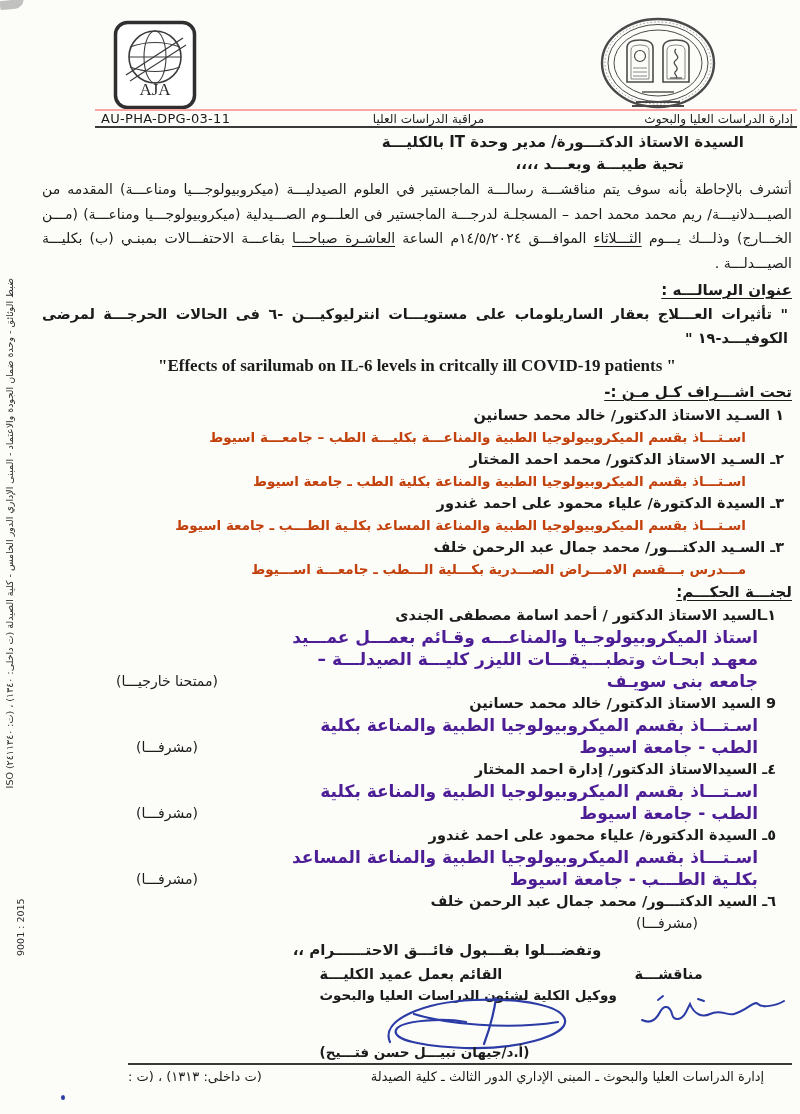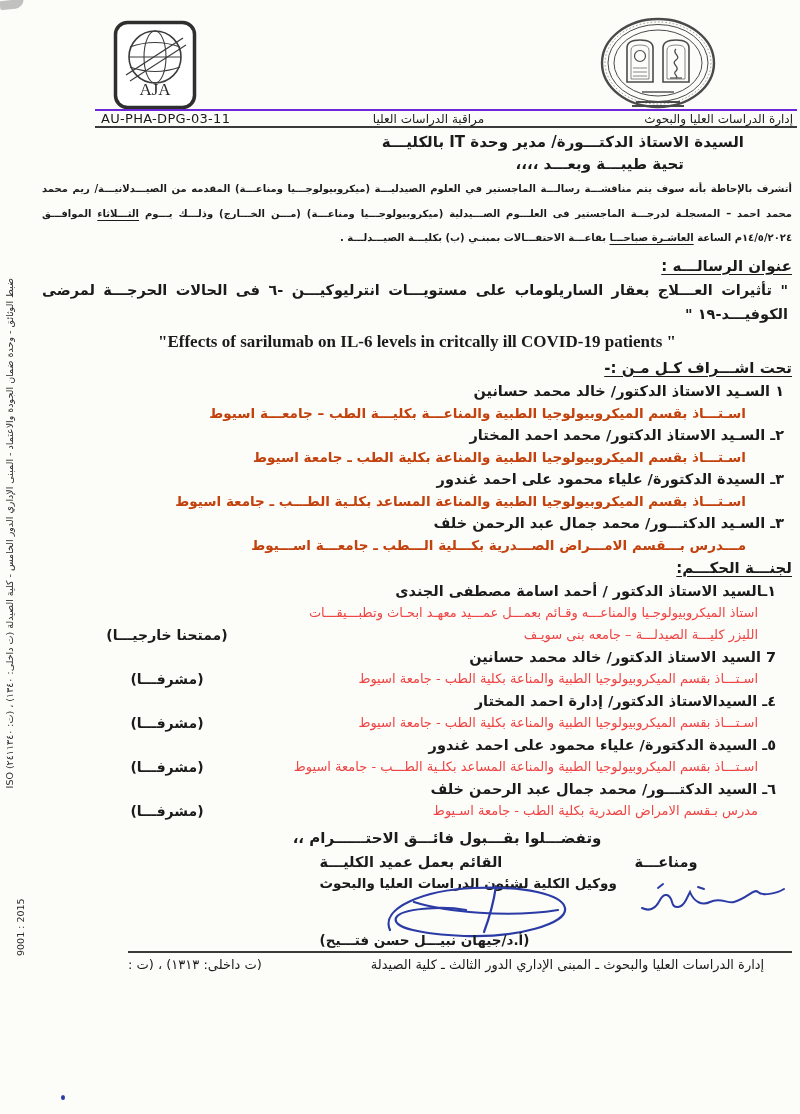--- a/index.html
+++ b/index.html
@@ -15,52 +15,52 @@
   .blue-dot { position:absolute; left:61px; top:1095px; width:4px; height:5px;
     background:#2b3ba6; border-radius:50%; }
 
   
   .logo-aja { position:absolute; top:20px; left:113px;text-align:right; }
   .logo-univ { position:absolute; top:16px; left:598px; }
 
   
   .header-bar {
     position:absolute; top:109px; left:95px; right:3px; height:19px;
-    border-top:2px solid #6d28d9; border-bottom:2px solid #3a3a3a;
+    border-top:2px solid #fca5a5; border-bottom:2px solid #3a3a3a;
     display:flex; align-items:center; font-size:12px;
   }
   .header-bar .h-code { width:30%; text-align:left; padding-left:6px; font-size:13px; letter-spacing:.3px; }
   .header-bar .h-center { width:35%; text-align:center; direction:rtl; }
   .header-bar .h-right { width:35%; text-align:right; direction:rtl; padding-right:4px; }
 
   
   .sidebar-wrap { position:absolute; left:4px; top:278px; width:30px; height:684px; }
   .sidebar-rot { width:684px; height:30px; transform:rotate(-90deg) translate(-684px,0);
     transform-origin:0 0; direction:rtl; color:#2a2a2a; }
   .sidebar-rot .s1 { font-size:9.5px; text-align:right; white-space:nowrap; }
   .sidebar-rot .s2 { font-size:9.5px; text-align:left; direction:ltr; padding-left:6px; }
 
   
   .content { position:absolute; top:131px; left:42px; right:8px; direction:rtl; }
   .recipient { font-weight:bold; font-size:15px; padding-right:48px; line-height:22px; }
   .greeting  { font-weight:bold; font-size:15px; padding-right:108px; line-height:22px; }
-  .body-par { font-weight:bold; font-size:10px; line-height:24.5px;
+  .body-par { font-weight:normal; font-size:14px; line-height:24.5px;
     text-align:justify; margin-top:2px; }
   .u { text-decoration:underline; text-underline-offset:3px; }
   .sec-label { font-weight:bold; font-size:15px; line-height:24px;
     text-decoration:underline; text-underline-offset:3px; }
   .title-ar { font-weight:bold; font-size:14.5px; line-height:24px; text-align:justify; padding-right:4px; }
   .title-en { direction:ltr; text-align:center; font-family:"Liberation Serif", serif;
     font-weight:bold; font-size:17px; line-height:24px; margin:4px 0 2px 0; }
   .sup-name { font-weight:bold; font-size:14.5px; line-height:22px; padding-right:8px; }
   .sup-desc { font-weight:bold; font-size:13.5px; line-height:22px; padding-right:46px; color:#c2410c; }
   .cmt-name { font-weight:bold; font-size:14.5px; line-height:22px; padding-right:16px; }
   .cmt-row { display:flex; align-items:flex-end; }
-  .cmt-desc { flex:1; font-weight:normal; font-size:13px; line-height:22px; padding-right:34px; color:#ef4444; }
-  .cmt-role { width:250px; flex-shrink:0; text-align:center; font-weight:bold; font-size:14px; line-height:22px; }
+  .cmt-desc { flex:1; font-weight:bold; font-size:17px; line-height:22px; padding-right:34px; color:#4c1d95; }
+  .cmt-role { width:250px; flex-shrink:0; text-align:center; font-weight:normal; font-size:14px; line-height:22px; }
   .closing { text-align:center; font-weight:bold; font-size:15px; line-height:24px; margin-top:4px; padding-left:60px; }
 
   
   .sig-row { display:flex; direction:rtl; margin-top:2px; height:96px; }
   .sig-col { position:relative; text-align:left; font-weight:bold; }
   .col-specialist { width:21%; }
   .col-director { width:37%; }
   .col-dean { width:42%; }
   .sig-title1 { font-size:14.5px; line-height:21px; }
   .sig-title2 { font-size:13.5px; line-height:20px; }
@@ -166,21 +166,21 @@
 
     <div>
       <div>
         <div class="cmt-name">١ـالسيد الاستاذ الدكتور / أحمد اسامة مصطفى الجندى</div>
         <div class="cmt-row">
           <div class="cmt-desc">استاذ الميكروبيولوجـيا والمناعـــه وقـائم بعمـــل عمـــيد معهـد ابحـاث وتطبـــيقـــات الليزر كليـــة الصيدلـــة – جامعه بنى سويـف</div>
           <div class="cmt-role">(ممتحنا خارجيـــا)</div>
         </div>
       </div>
       <div>
-        <div class="cmt-name">7 السيد الاستاذ الدكتور/ خالد محمد حسانين</div>
+        <div class="cmt-name">9 السيد الاستاذ الدكتور/ خالد محمد حسانين</div>
         <div class="cmt-row">
           <div class="cmt-desc">اسـتـــاذ بقسم الميكروبيولوجيا الطبية والمناعة بكلية الطب - جامعة اسيوط</div>
           <div class="cmt-role">(مشرفـــا)</div>
         </div>
       </div>
       <div>
         <div class="cmt-name">٤ـ السيدالاستاذ الدكتور/ إدارة احمد المختار</div>
         <div class="cmt-row">
           <div class="cmt-desc">اسـتـــاذ بقسم الميكروبيولوجيا الطبية والمناعة بكلية الطب - جامعة اسيوط</div>
           <div class="cmt-role">(مشرفـــا)</div>
@@ -189,31 +189,30 @@
       <div>
         <div class="cmt-name">٥ـ السيدة الدكتورة/ علياء محمود على احمد غندور</div>
         <div class="cmt-row">
           <div class="cmt-desc">اسـتـــاذ بقسم الميكروبيولوجيا الطبية والمناعة المساعد بكلـية الطـــب - جامعة اسيوط</div>
           <div class="cmt-role">(مشرفـــا)</div>
         </div>
       </div>
       <div>
         <div class="cmt-name">٦ـ السيد الدكتـــور/ محمد جمال عبد الرحمن خلف</div>
         <div class="cmt-row">
-          <div class="cmt-desc">مدرس بـقسم الامراض الصدرية بكلية الطب - جامعة اسـيوط</div>
           <div class="cmt-role">(مشرفـــا)</div>
         </div>
       </div>
     </div>
 
     <div class="closing">وتفضـــلوا بقـــبول فائـــق الاحتــــــرام ،،</div>
 
     <div class="sig-row">
       <div class="sig-col col-specialist">
-        <div class="sig-title1">ومناعـــة</div>
+        <div class="sig-title1">مناقشـــة</div>
         <svg class="sig-svg svg-specialist" width="158" height="48" viewBox="0 0 158 48">
           <g fill="none" stroke="#2b3ba6" stroke-width="2" stroke-linecap="round">
             <path d="M8 30 C 16 34 22 30 26 22 C 30 14 36 16 38 24 C 40 32 48 30 52 22 L 56 14 C 60 24 68 28 76 24 C 86 19 94 26 100 24 C 114 20 120 10 124 14 C 128 18 142 16 150 11"></path>
             <path d="M24 10 l5 -4 M64 9 l6 2"></path>
           </g>
         </svg>
       </div>
       <div class="sig-col col-dean">
         <div class="sig-title1">القائم بعمل عميد الكليـــة</div>
         <div class="sig-title2">ووكيل الكلية لشئون الدراسات العليا والبحوث</div>

